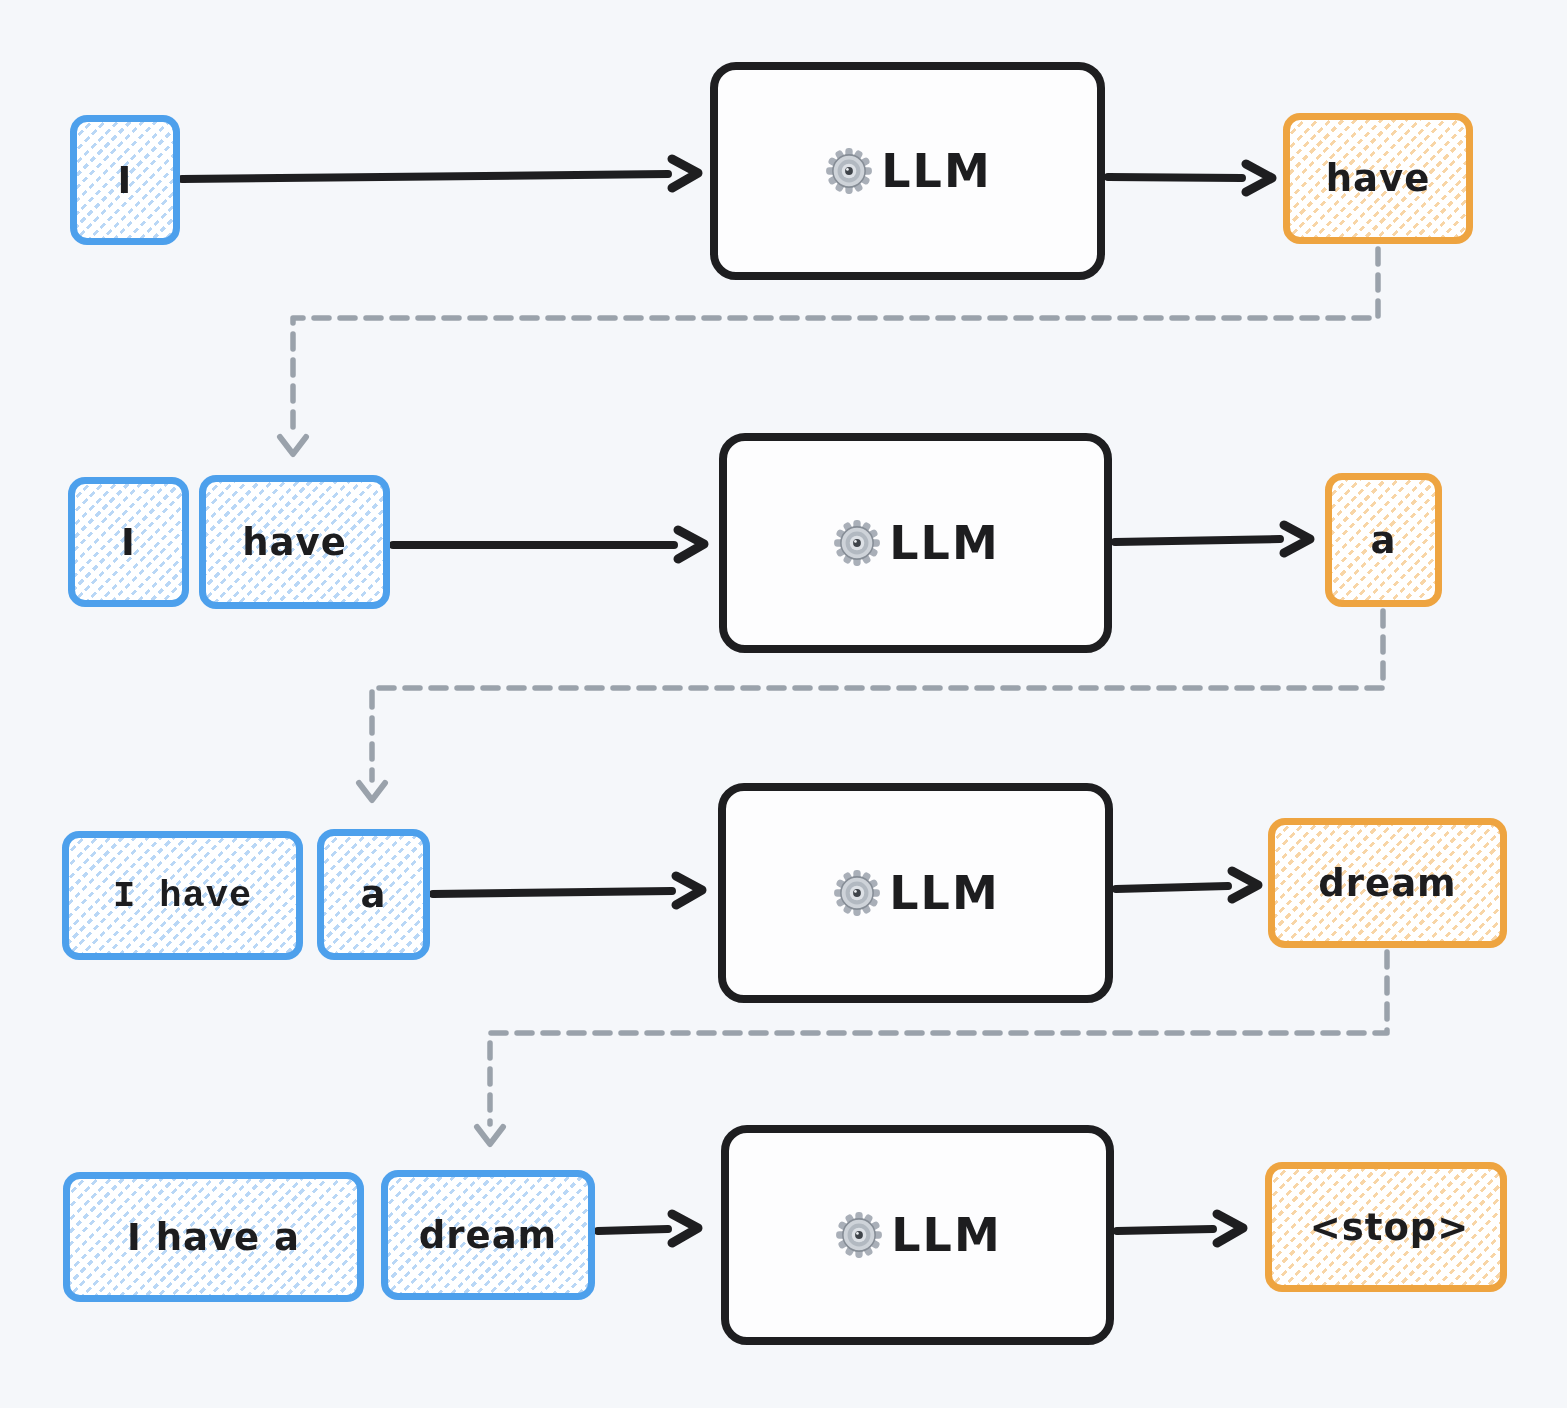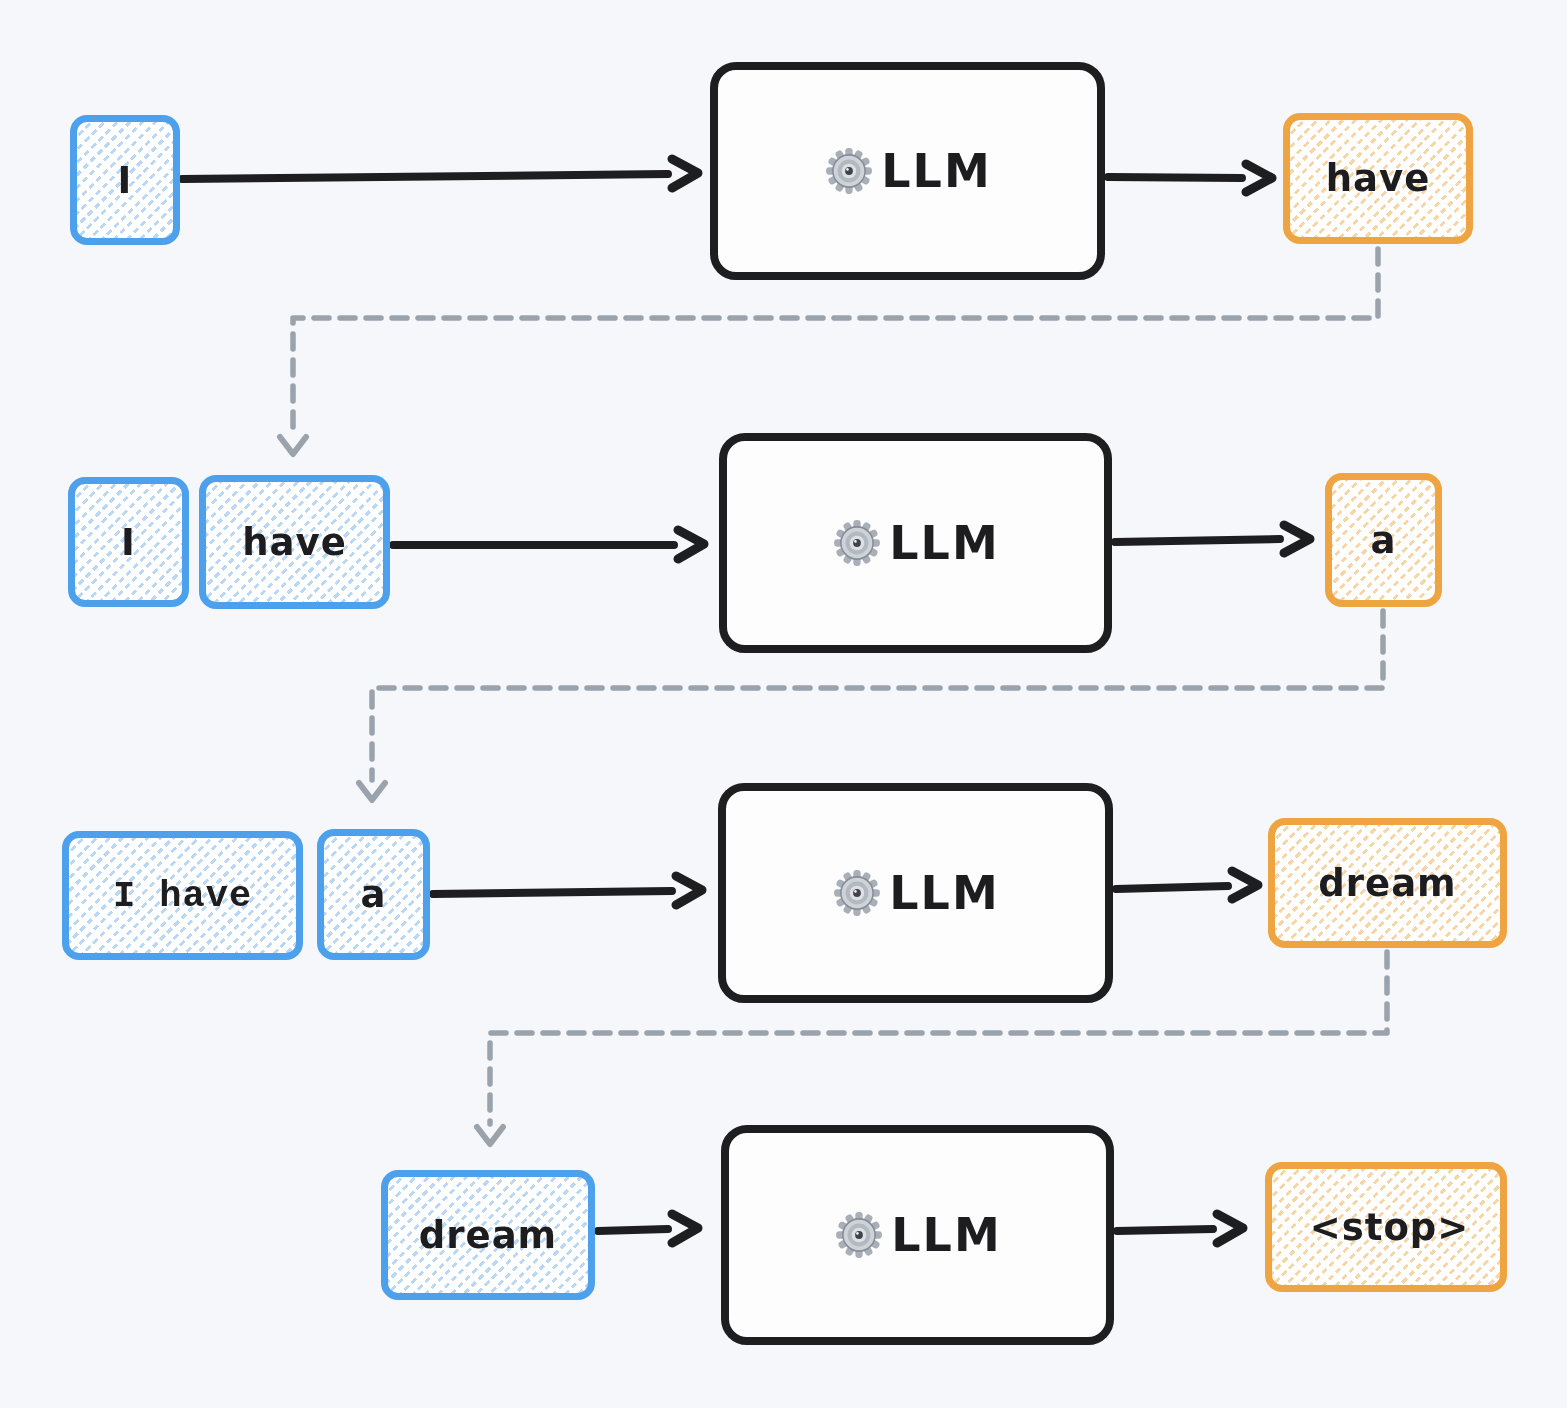--- a/index.html
+++ b/index.html
@@ -195,20 +195,23 @@
   <div class="llm" id="r3-llm">
     <svg class="gear" viewBox="0 0 100 100">
         <use href="#gearsym"></use>
       </svg>
     <span>LLM</span>
   </div>
   <div class="token orange" id="r3-out">
     <span>dream</span>
   </div>
 
+  <div class="token blue" id="r4-in1">
+    <span>I have a</span>
+  </div>
   <div class="token blue" id="r4-in2">
     <span>dream</span>
   </div>
   <div class="llm" id="r4-llm">
     <svg class="gear" viewBox="0 0 100 100">
         <use href="#gearsym"></use>
       </svg>
     <span>LLM</span>
   </div>
   <div class="token orange" id="r4-out">

